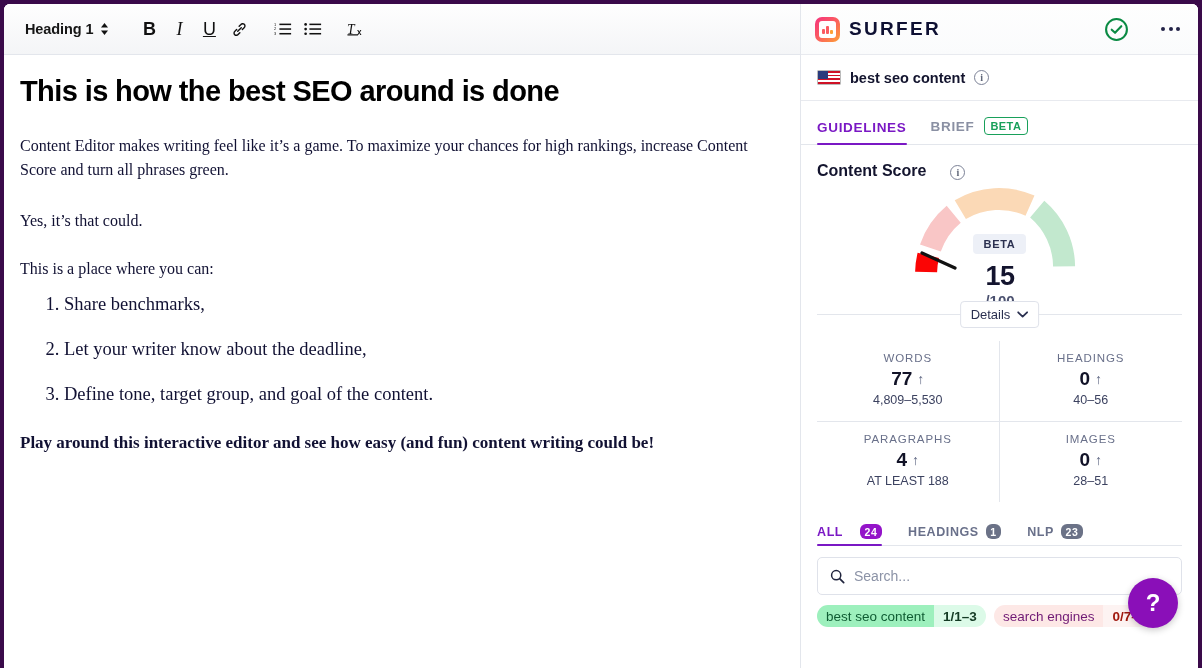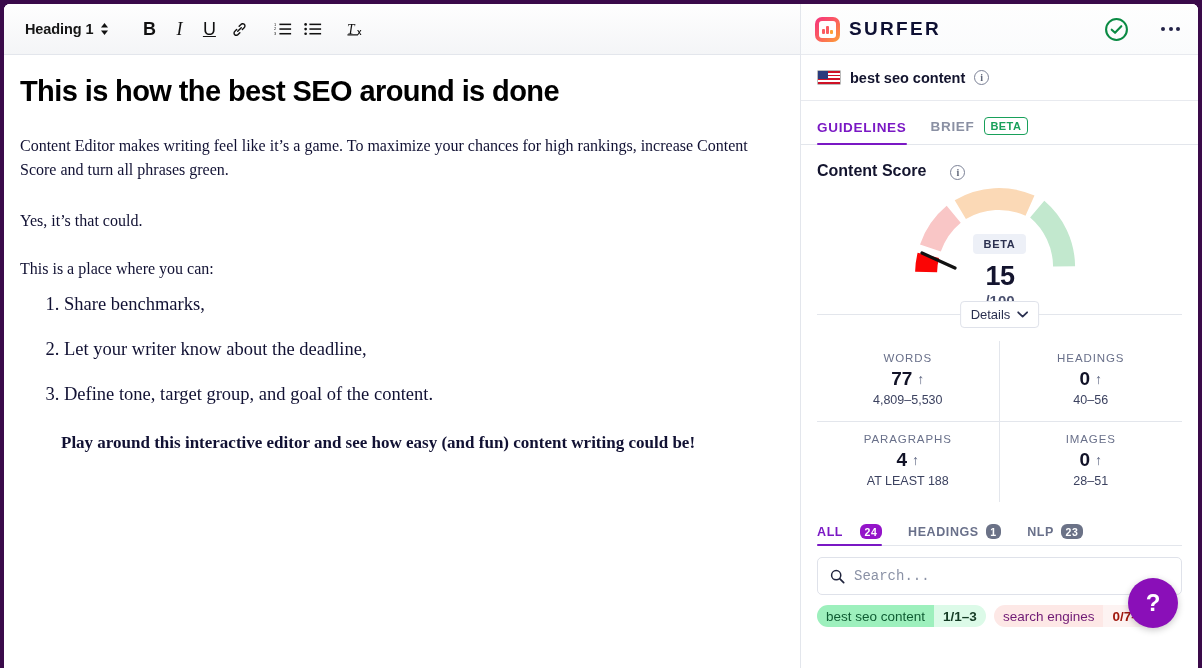--- a/index.html
+++ b/index.html
@@ -93,21 +93,20 @@
   .doc ol li {
     font-size: 18.5px;
     line-height: 1.5;
     margin-bottom: 17px;
     color: #111133;
   }
   .doc p.bold-final {
     font-weight: 700;
     font-size: 17px;
     margin-top: 21px;
-    margin-left: 41px;
   }
 
   
   .panel {
     width: 397px;
     height: 664px;
     background: #fff;
     display: flex;
     flex-direction: column;
     position: relative;
@@ -306,21 +305,21 @@
     margin: 11px 16px 0 16px;
     height: 38px;
     border: 1px solid #dfe2ea;
     border-radius: 5px;
     display: flex; align-items: center;
     padding: 0 12px; gap: 9px;
   }
   .search-box input {
     border: 0; outline: 0; flex: 1;
     font-size: 14px; color: #13142e;
-    font-family: Liberation Mono, monospace;
+    font-family: Liberation Sans, sans-serif;
     background: transparent;
   }
   .search-box input::placeholder { color: #8b92a6; }
 
   .pills { display: flex; gap: 8px; margin: 10px 16px 0 16px; flex-wrap: wrap; }
   .pill {
     display: flex; align-items: stretch;
     border-radius: 11px; overflow: hidden;
     font-size: 13.5px; height: 22px; cursor: pointer;
   }

